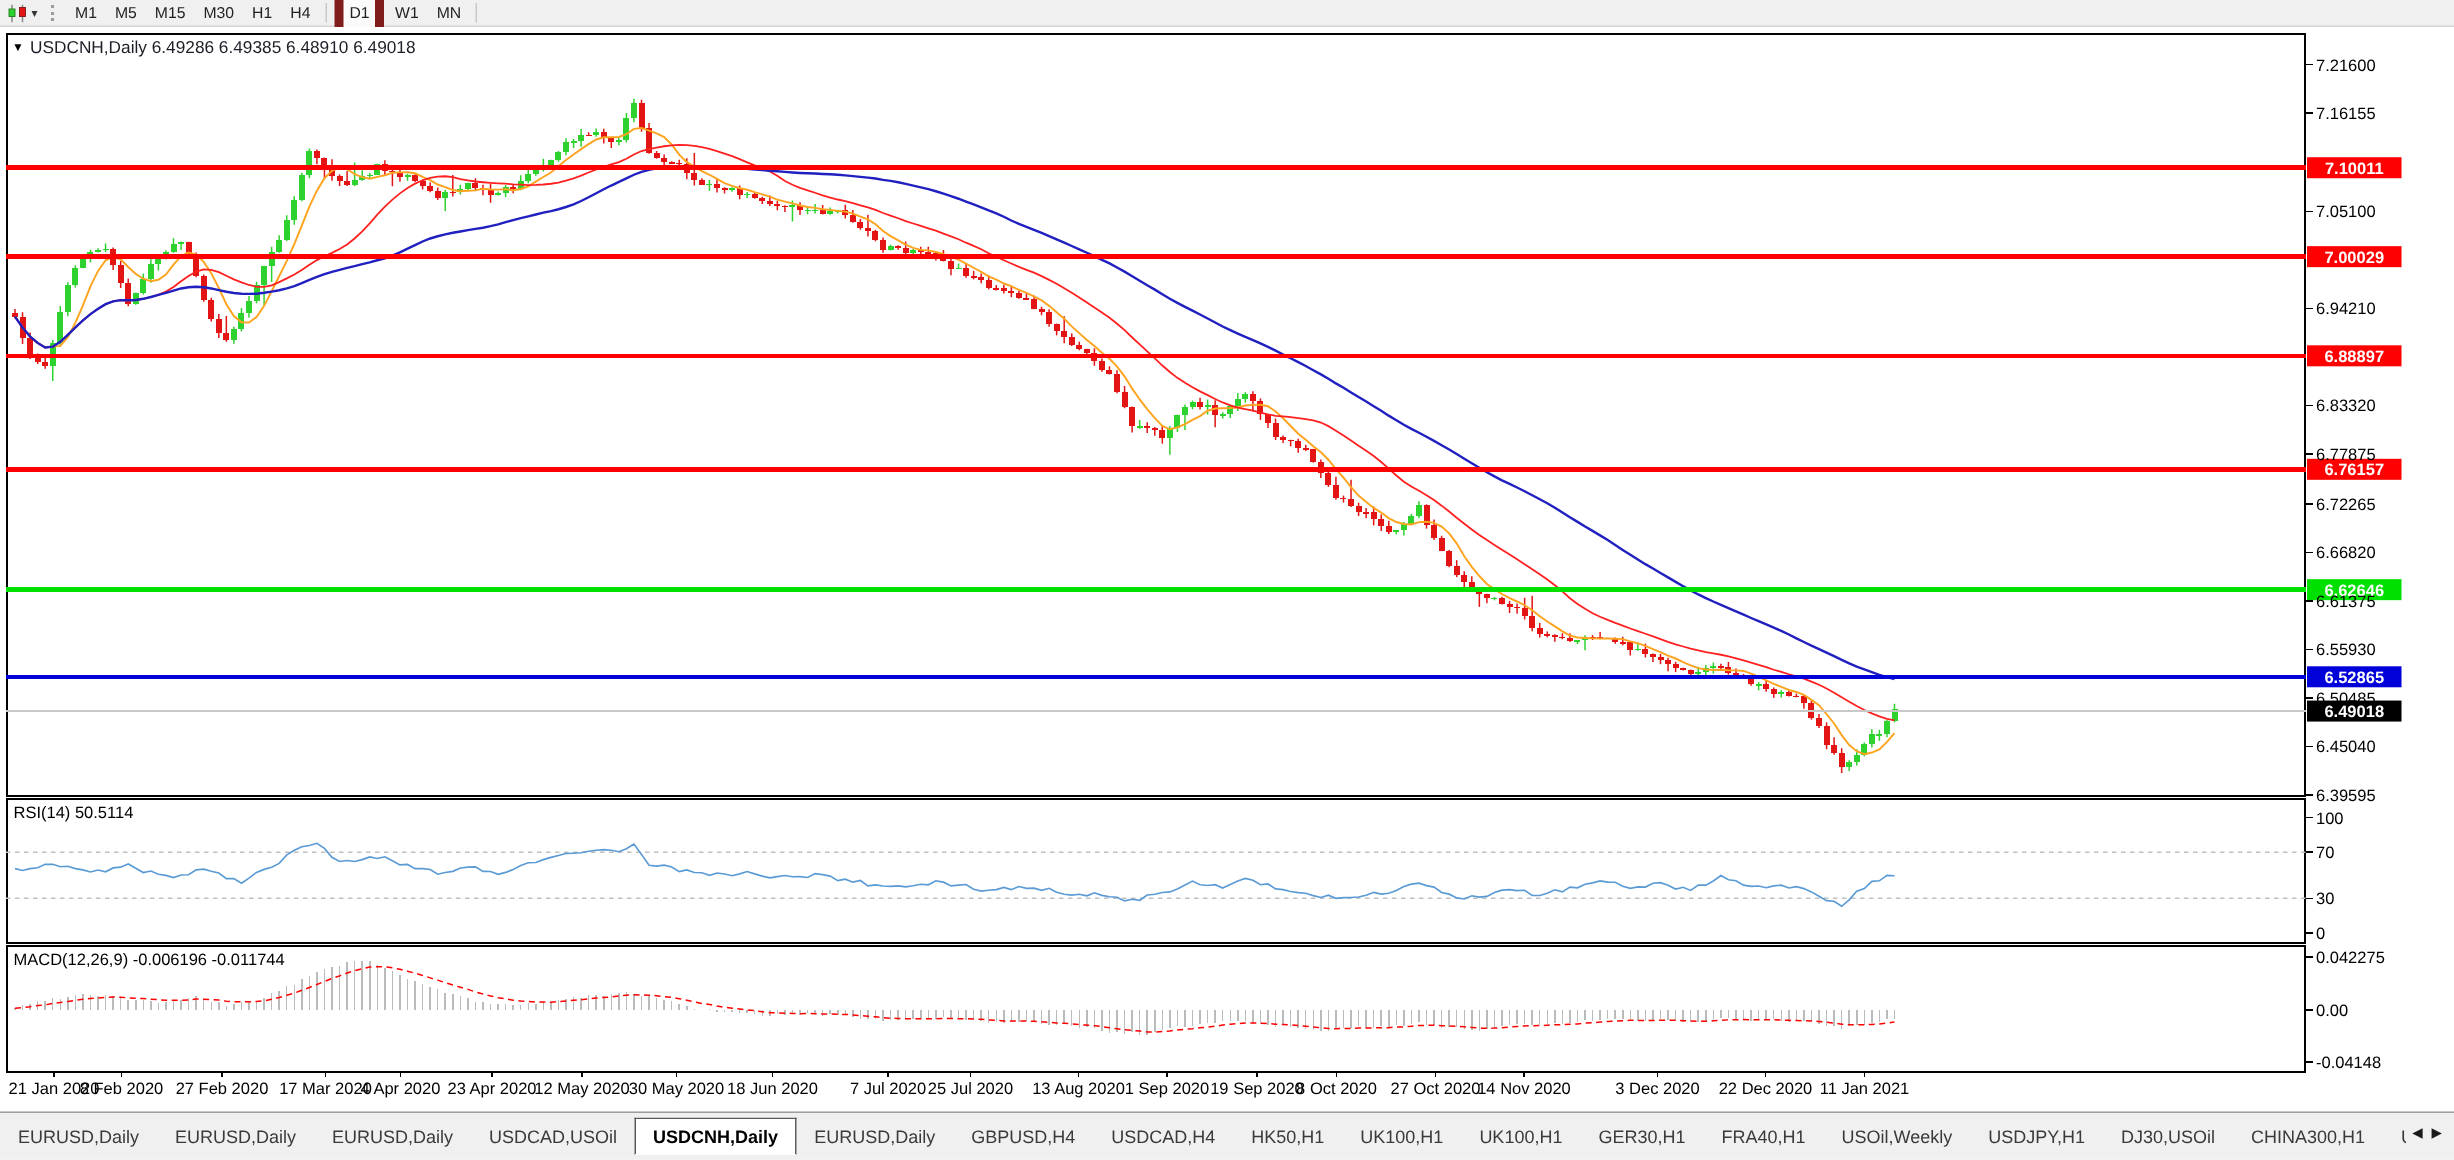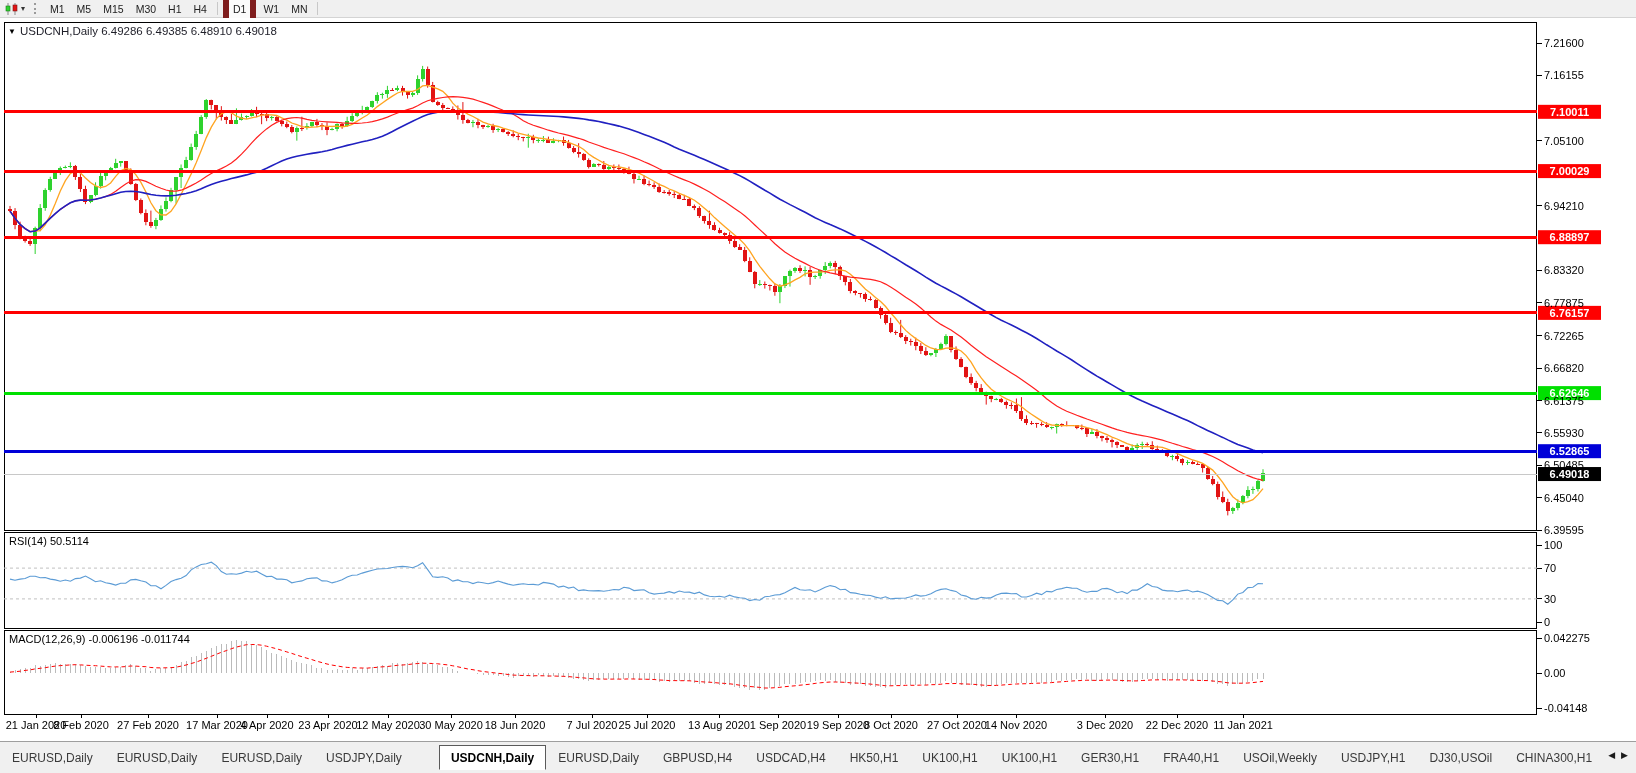--- a/index.html
+++ b/index.html
@@ -21,21 +21,21 @@
   
   #chart-wrap{position:absolute;top:18px;left:0;width:1636px;height:723px;background:#fff;}
   svg text{font-family:"Liberation Sans",sans-serif;}
   
   #tabbar{position:absolute;top:741px;left:0;width:1636px;height:32px;background:#f0f0f0;
           border-top:1px solid #9e9e9e;box-sizing:border-box;display:flex;}
   #tabs{display:flex;align-items:stretch;height:25px;margin-top:3px;overflow:hidden;flex:1;}
   .tab{font-size:12px;color:#3a3a3a;padding:0 11px;display:flex;align-items:center;
        white-space:nowrap;cursor:pointer;border:1px solid transparent;border-bottom:none;}
   .tab.active{background:#fff;border:1px solid #5a5a5a;border-bottom:1px solid #fff;
-       font-weight:bold;color:#000;margin-left:25px;}
+       font-weight:bold;color:#000;}
   .tabdiv{width:1px;height:14px;background:#b0b0b0;align-self:center;}
   #tab-scrolls{display:flex;align-items:center;gap:6px;padding:0 8px 4px 4px;}
   .scroll-btn{font-size:9px;color:#1a1a1a;cursor:pointer;line-height:1;}
 </style>
 </head>
 <body>
 
 <div id="toolbar">
   <button class="tb-icon-btn">
     <svg width="14" height="12" viewBox="0 0 14 12">
@@ -1441,21 +1441,21 @@
 </div>
 
 <div id="tabbar">
   <div id="tabs">
       <div class="tab">EURUSD,Daily</div>
       <div class="tabdiv"></div>
       <div class="tab">EURUSD,Daily</div>
       <div class="tabdiv"></div>
       <div class="tab">EURUSD,Daily</div>
       <div class="tabdiv"></div>
-      <div class="tab">USDJPY,Daily</div>
+      <div class="tab">USDCAD,USOil</div>
       <div class="tabdiv"></div>
       <div class="tab active">USDCNH,Daily</div>
       <div class="tabdiv"></div>
       <div class="tab">EURUSD,Daily</div>
       <div class="tabdiv"></div>
       <div class="tab">GBPUSD,H4</div>
       <div class="tabdiv"></div>
       <div class="tab">USDCAD,H4</div>
       <div class="tabdiv"></div>
       <div class="tab">HK50,H1</div>

